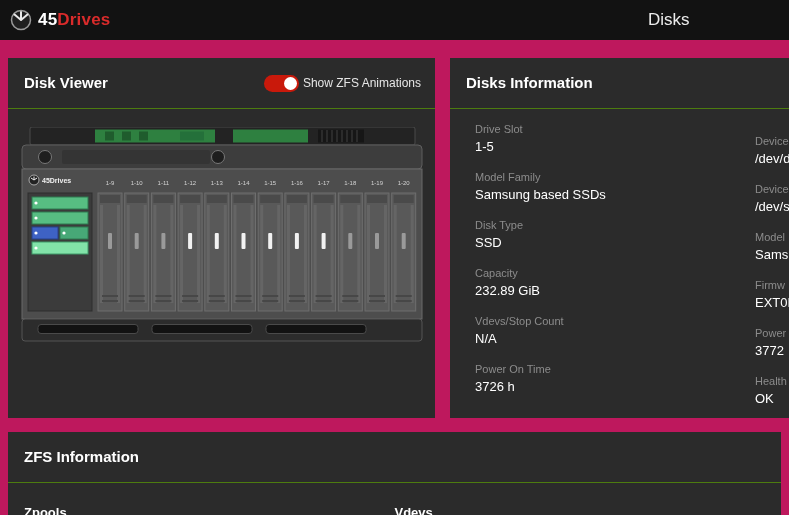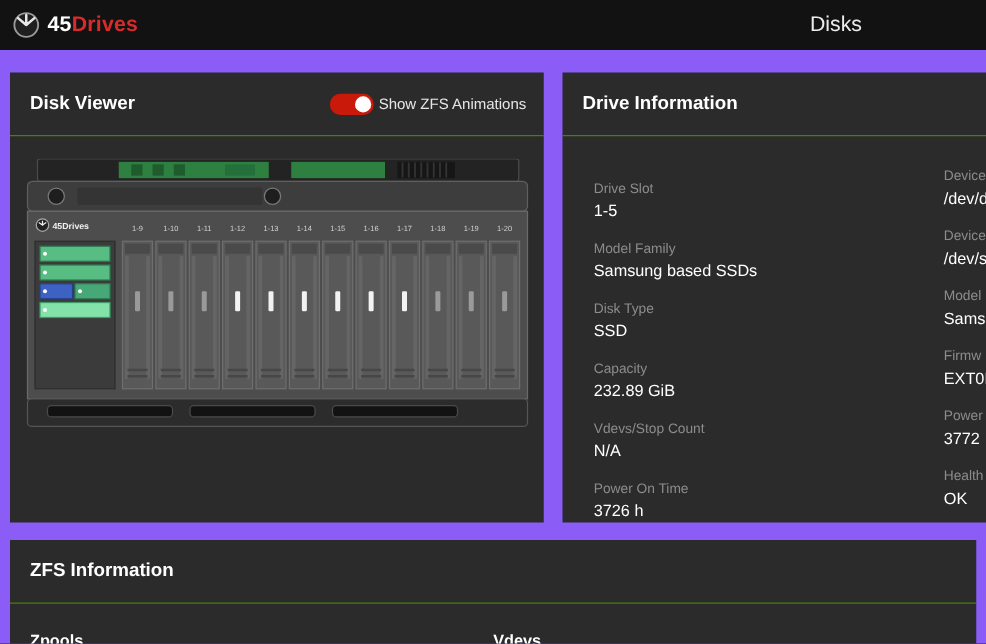--- a/index.html
+++ b/index.html
@@ -1,16 +1,16 @@
 <!DOCTYPE html>
 <html><head>
 <meta charset="utf-8">
 <style>
   html,body{margin:0;padding:0;background:#1a1a1a;font-family:"Liberation Sans",sans-serif;}
-  #screen{position:relative;width:789px;height:515px;overflow:hidden;background:#8b5cf6;}
+  #screen{position:relative;width:789px;height:515px;overflow:hidden;background:#be185d;}
 
   
   .topbar{position:absolute;left:0;top:0;width:100%;height:40px;background:#121212;}
   .brand{position:absolute;left:10px;top:0;height:40px;display:flex;align-items:center;gap:6px;}
   .brand-text{font-size:17px;font-weight:700;color:#ffffff;letter-spacing:.2px;}
   .brand-accent{font-weight:700;}
   .page-title{position:absolute;left:648px;top:0;height:40px;line-height:40px;font-size:17px;color:#ececec;text-align:center;}
 
   
   .panel{position:absolute;background:#2b2b2b;}
@@ -24,21 +24,21 @@
   .toggle-wrap{position:absolute;right:14px;top:0;height:50px;display:flex;align-items:center;gap:4px;font-weight:400;}
   .switch{width:35px;height:17px;border-radius:9px;background:#c9190b;position:relative;cursor:pointer;flex:0 0 auto;}
   .switch .knob{position:absolute;right:2px;top:2px;width:13px;height:13px;border-radius:50%;background:#ffffff;}
   .toggle-label{font-size:12px;color:#e6e6e6;}
 
   
   .chassis-wrap{display:flex;justify-content:center;padding-top:18px;}
 
   
   .info-body{position:relative;}
-  .col-left{position:absolute;left:25px;top:36px;width:265px;}
+  .col-left{position:absolute;left:25px;top:14px;width:265px;}
   .col-right{position:absolute;left:305px;top:26px;width:240px;}
   .field{margin-bottom:17px;}
   .field-label{font-size:11px;color:#8c8c8c;margin-bottom:4px;}
   .field-value{font-size:13px;color:#ffffff;}
 
   
   .zfs-cols{display:flex;padding:22px 16px 0 16px;}
   .zfs-col{width:396px;font-size:13px;font-weight:700;color:#ffffff;}
 </style>
 </head>
@@ -250,21 +250,21 @@
           <rect x="18" y="197.5" width="100" height="9" rx="3" fill="#121212" stroke="#4a4a4a"></rect>
           <rect x="132" y="197.5" width="100" height="9" rx="3" fill="#121212" stroke="#4a4a4a"></rect>
           <rect x="246" y="197.5" width="100" height="9" rx="3" fill="#121212" stroke="#4a4a4a"></rect>
         </g>
       </svg>
     </div>
   </div>
 
   <div class="panel" id="disk-info">
     <div class="panel-header">
-      <span>Drive Information</span>
+      <span>Disks Information</span>
     </div>
     <div class="info-body">
       <div class="col-left">
         <div class="field">
           <div class="field-label">Drive Slot</div>
           <div class="field-value">1-5</div>
         </div>
         <div class="field">
           <div class="field-label">Model Family</div>
           <div class="field-value">Samsung based SSDs</div>

